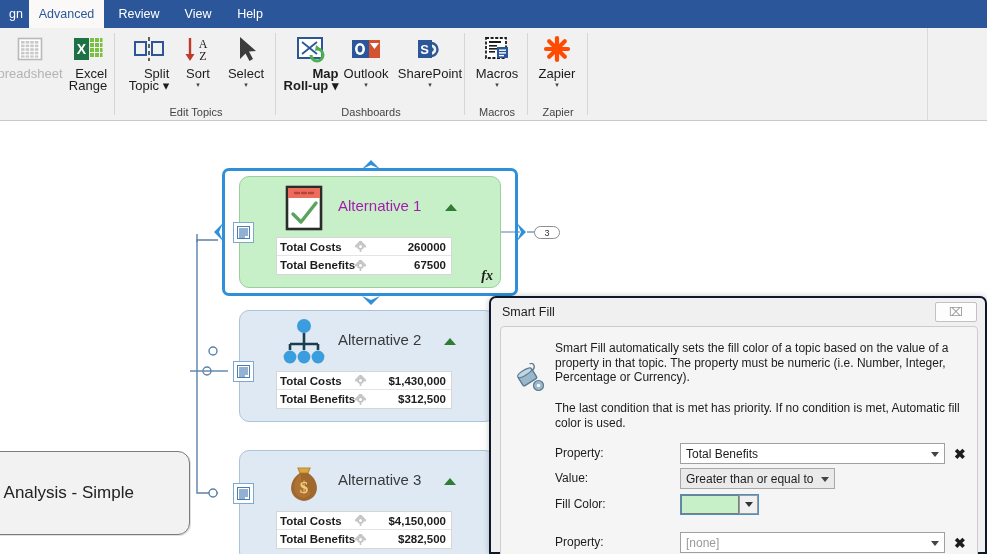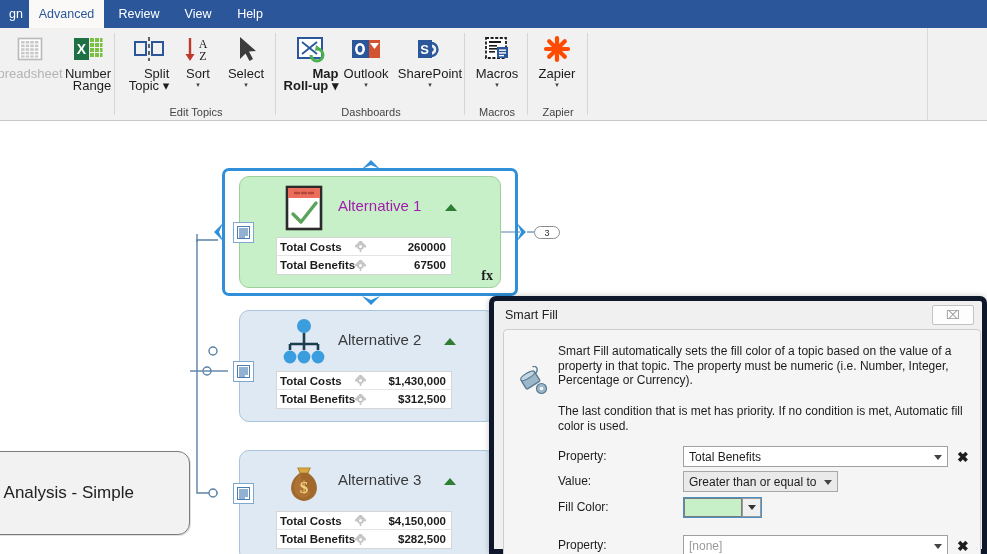--- a/index.html
+++ b/index.html
@@ -138,34 +138,34 @@
     display: flex; align-items: center; justify-content: center;
   }
 
   
   .selframe {
     position: absolute; border: 3px solid #2f8fd8; border-radius: 7px;
     background: transparent; pointer-events: none;
   }
   .fxmark {
     position: absolute; font-family: "Liberation Serif", serif;
-    font-weight: bold; font-size: 14px; color: #1c1c1c;
+    font-style: italic; font-weight: bold; font-size: 14px; color: #1c1c1c;
   }
   .childcount {
     position: absolute; width: 26px; height: 13px;
     border: 1px solid #8c8c8c; border-radius: 7px;
     background: #ffffff; color: #333; font-size: 9px;
     display: flex; align-items: center; justify-content: center;
   }
 
   
   .dialog {
     position: absolute; left: 489px; top: 296px; width: 498px; height: 258px;
     background: #f0f0f0;
-    border: 5px solid #0f172a;
+    border: 2px solid #0f172a;
     border-radius: 7px 7px 0 0;
     box-shadow: 0 0 6px rgba(0,0,0,.22);
   }
   .dlg-title {
     position: absolute; left: 11px; top: 7px;
     font-size: 12.5px; color: #1c1c1c;
   }
   .dlg-close {
     position: absolute; right: 8px; top: 4px; width: 42px; height: 20px;
     border: 1px solid #c2c2c2; background: #fdfdfd; border-radius: 2px;
@@ -332,21 +332,21 @@
               <rect x="27" y="8" width="2.5" height="4"></rect>
             <rect x="17" y="13" width="4" height="4"></rect>
               <rect x="22" y="13" width="4" height="4"></rect>
               <rect x="27" y="13" width="2.5" height="4"></rect>
             <rect x="17" y="18" width="4" height="4"></rect>
               <rect x="22" y="18" width="4" height="4"></rect>
               <rect x="27" y="18" width="2.5" height="4"></rect>
           </g>
         </svg>
       </div>
-      <div class="lbl">Number
+      <div class="lbl">Excel
 Range</div>
     </div>
 
     <div class="cmd" style="left:118px;">
       <div class="ico">
         <svg width="32" height="26" viewBox="0 0 32 26">
           <rect x="2" y="6" width="11" height="13" fill="none" stroke="#2b579a" stroke-width="2"></rect>
           <rect x="19" y="6" width="11" height="13" fill="none" stroke="#2b579a" stroke-width="2"></rect>
           <line x1="16" y1="1" x2="16" y2="5" stroke="#3c3c3c" stroke-width="1.6"></line>
           <line x1="16" y1="8" x2="16" y2="12" stroke="#3c3c3c" stroke-width="1.6"></line>

